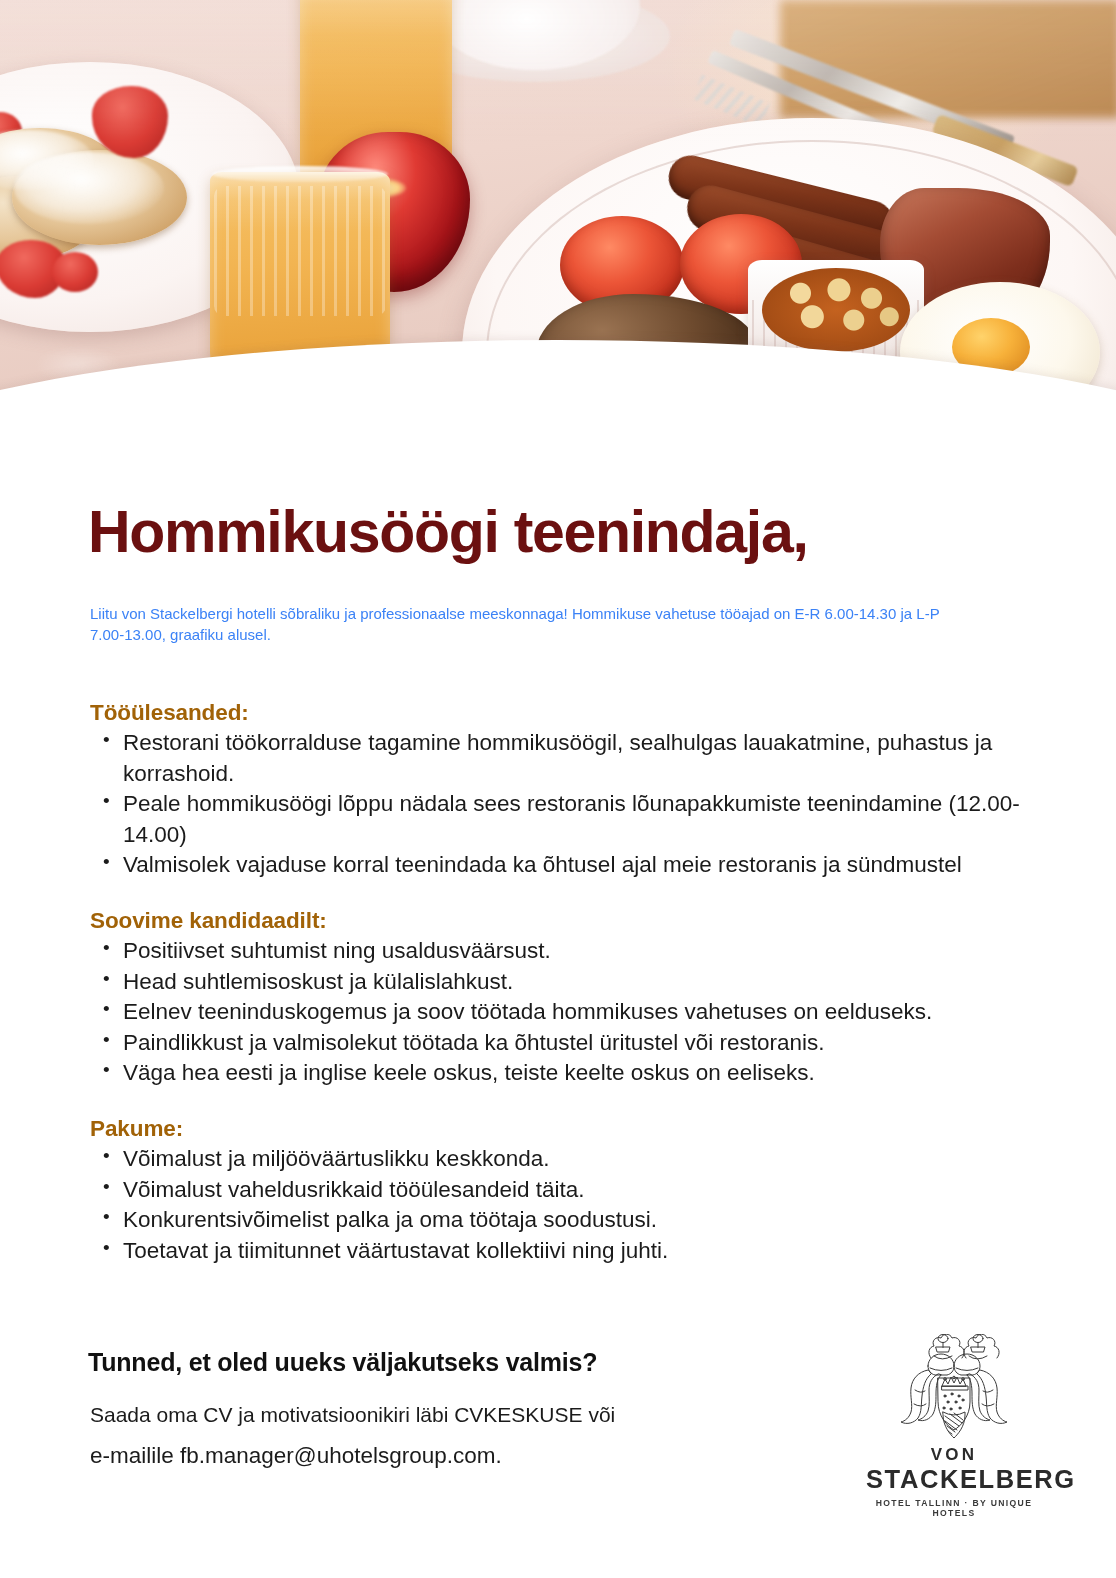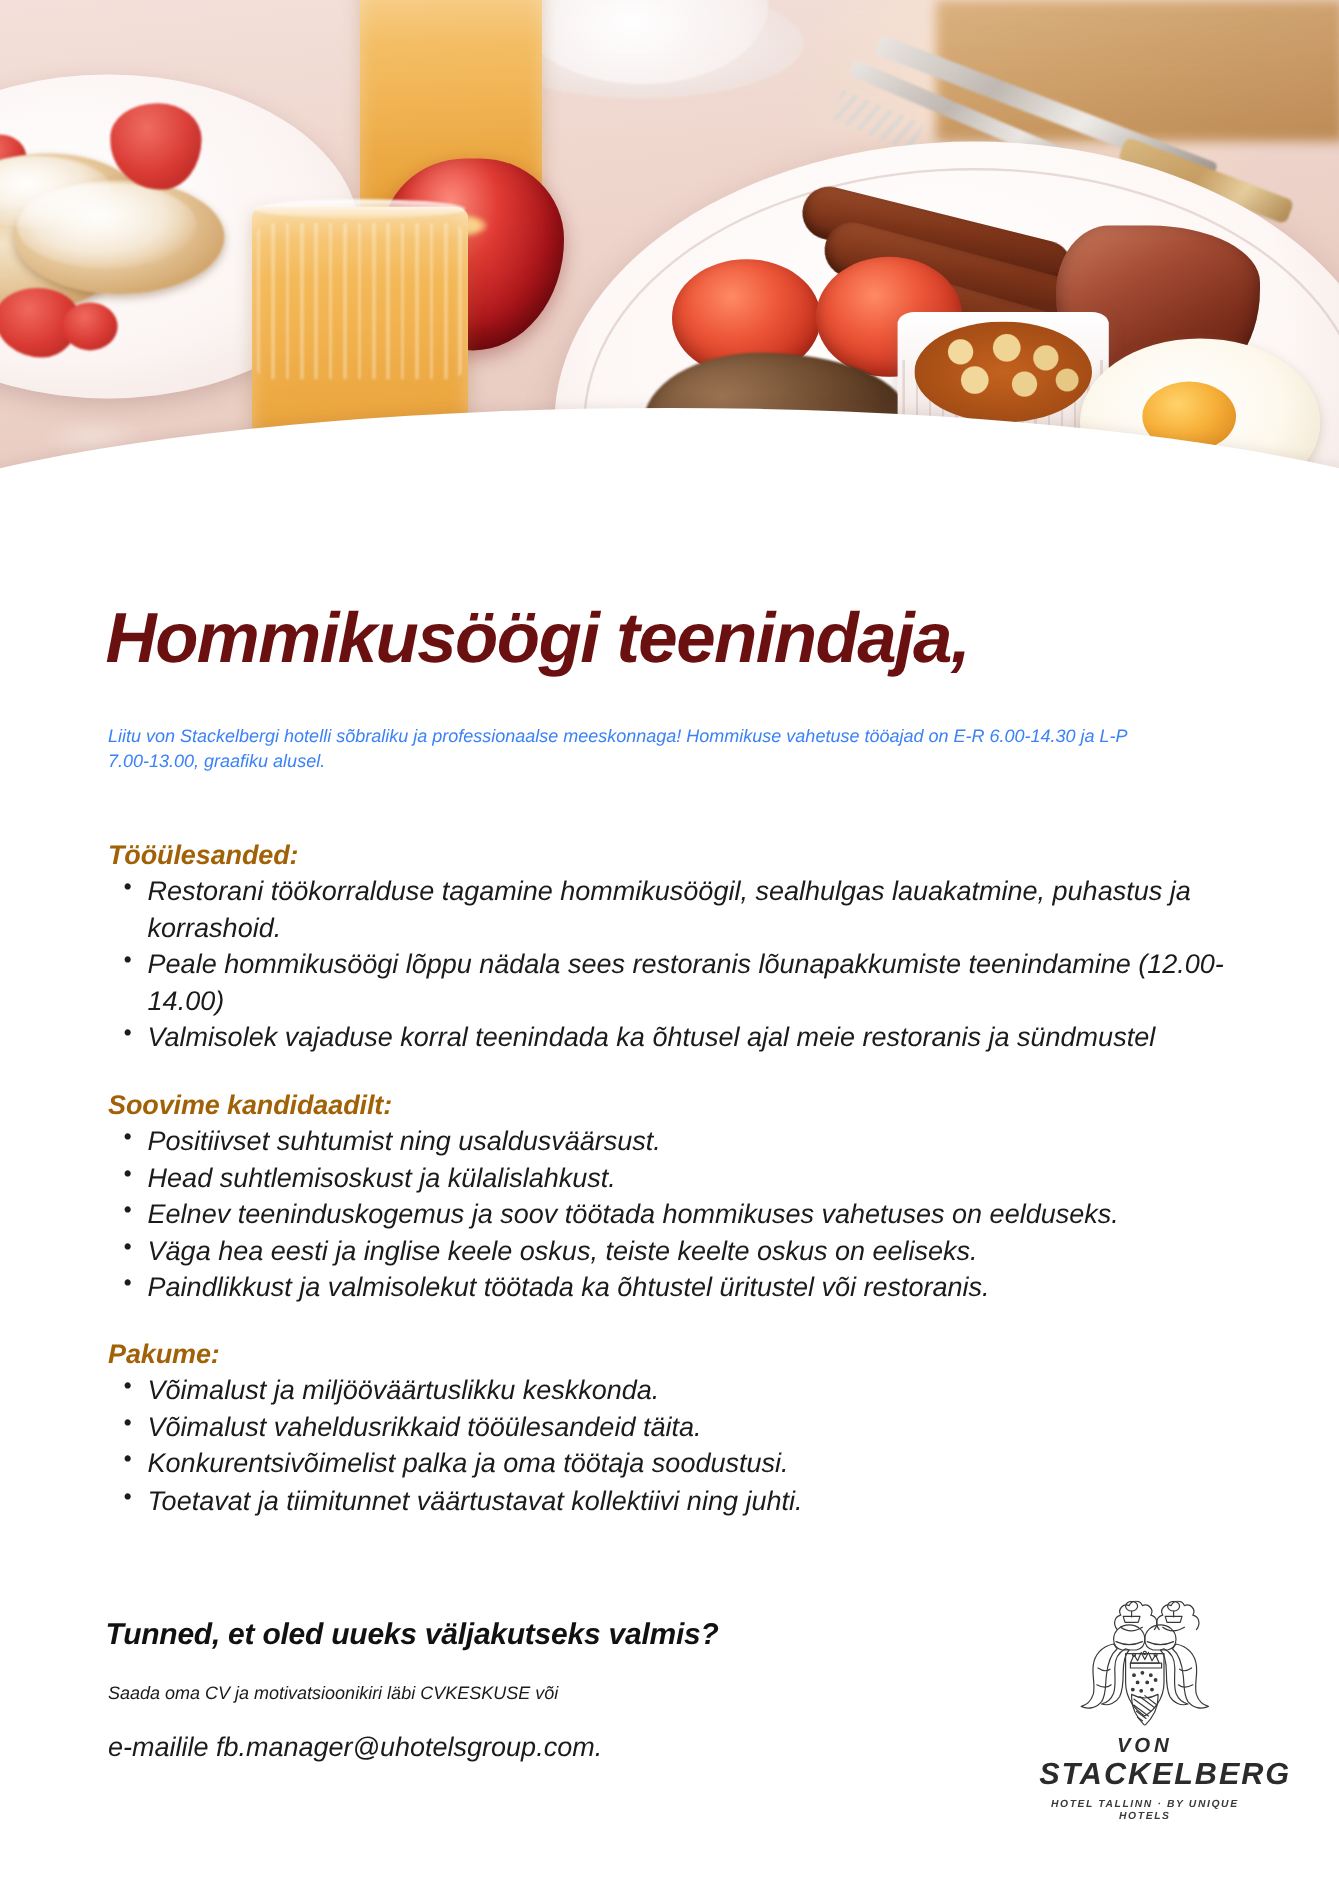--- a/index.html
+++ b/index.html
@@ -348,21 +348,20 @@
     border-radius: 50% 50% 0 0 / 150px 150px 0 0;
     box-shadow: 0 -2px 10px rgba(120,90,85,.12);
   }
 
   
   .content {
     position: absolute;
     left: 0; top: 0;
     width: 1116px;
     height: 1208px;
-    font-style: italic;
   }
 
   .title {
     position: absolute;
     left: 88px;
     top: 462px;
     width: 980px;
     color: #6B1010;
     font-size: 59px;
     font-weight: 700;
@@ -421,21 +420,21 @@
     top: 1348px;
     font-size: 25px;
     font-weight: 700;
     color: #111111;
     letter-spacing: -.2px;
   }
   .cta-line1 {
     position: absolute;
     left: 90px;
     top: 1403px;
-    font-size: 15px;
+    font-size: 21px;
     color: #1b1b1b;
   }
   .cta-line2 {
     position: absolute;
     left: 90px;
     top: 1443px;
     font-size: 22.5px;
     color: #1b1b1b;
   }
 
@@ -546,22 +545,22 @@
             <li>Peale hommikusöögi lõppu nädala sees restoranis lõunapakkumiste teenindamine (12.00-14.00)</li>
             <li>Valmisolek vajaduse korral teenindada ka õhtusel ajal meie restoranis ja sündmustel</li>
           </ul>
         </div>
         <div class="section">
           <h2>Soovime kandidaadilt:</h2>
           <ul>
             <li>Positiivset suhtumist ning usaldusväärsust.</li>
             <li>Head suhtlemisoskust ja külalislahkust.</li>
             <li>Eelnev teeninduskogemus ja soov töötada hommikuses vahetuses on eelduseks.</li>
+            <li>Paindlikkust ja valmisolekut töötada ka õhtustel üritustel või restoranis.</li>
             <li>Väga hea eesti ja inglise keele oskus, teiste keelte oskus on eeliseks.</li>
-            <li>Paindlikkust ja valmisolekut töötada ka õhtustel üritustel või restoranis.</li>
           </ul>
         </div>
         <div class="section">
           <h2>Pakume:</h2>
           <ul>
             <li>Võimalust ja miljööväärtuslikku keskkonda.</li>
             <li>Võimalust vaheldusrikkaid tööülesandeid täita.</li>
             <li>Konkurentsivõimelist palka ja oma töötaja soodustusi.</li>
             <li>Toetavat ja tiimitunnet väärtustavat kollektiivi ning juhti.</li>
           </ul>

